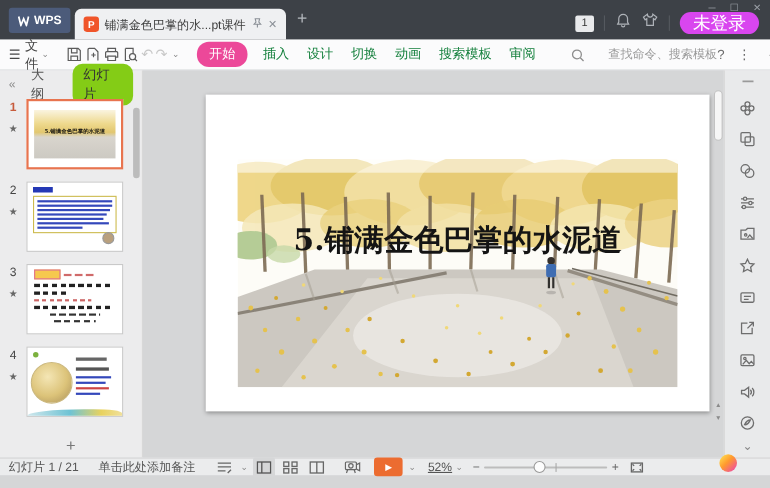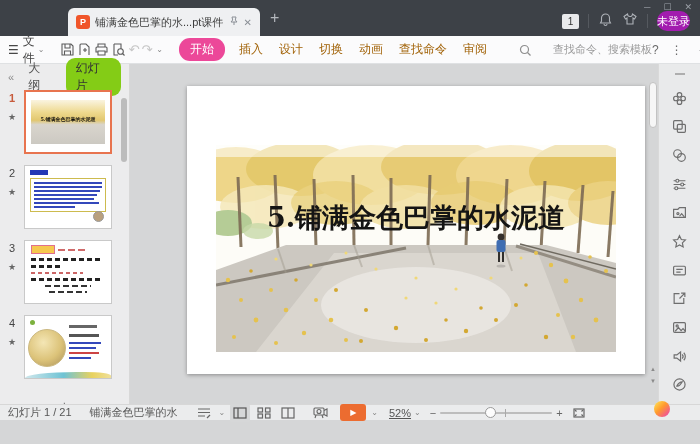--- a/index.html
+++ b/index.html
@@ -16,31 +16,31 @@
   .tab .doc{width:14px;height:14px;border-radius:3px;background:#f0552a;color:#fff;font-size:9px;
        font-weight:bold;display:flex;align-items:center;justify-content:center;margin-right:5px;flex:none;}
   .tab .ttl{font-size:11px;color:#c2571f;white-space:nowrap;overflow:hidden;flex:1;}
   .tab .ticon{color:#8a8f96;font-size:10px;margin-left:5px;flex:none;cursor:pointer;}
   .newtab{position:absolute;left:270px;top:10px;color:#b4b8bd;font-size:16px;line-height:16px;}
   .win-controls{position:absolute;top:2px;right:8px;display:flex;gap:13px;color:#9ba0a7;font-size:9px;}
   .tb-right{position:absolute;right:10px;top:11px;display:flex;align-items:center;gap:9px;}
   .badge{background:#e9eaec;color:#333;font-size:10px;width:17px;height:15px;border-radius:2px;
          display:flex;align-items:center;justify-content:center;}
   .tb-sep{width:1px;height:14px;background:#55595f;}
-  .login{background:#a21caf;color:#fff;font-size:11px;height:20px;padding:0 0;border-radius:10px;
+  .login{background:#d946ef;color:#fff;font-size:16px;height:20px;padding:0 12px;border-radius:10px;
          display:flex;align-items:center;}
   
   .ribbon{position:absolute;left:0;top:36px;width:700px;height:28px;background:#fbfbfc;
           border-bottom:1px solid #dfe1e3;display:flex;align-items:center;padding:0 8px;box-sizing:border-box;}
   .ribbon .txt{font-size:12px;color:#474747;}
   .rico{width:20px;height:18px;display:flex;align-items:center;justify-content:center;margin:0 1px;}
   .rico svg{display:block;}
   .rdiv{width:1px;height:16px;background:#e4e4e4;margin:0 6px;}
   .grayed{color:#c7c7c7;font-size:13px;}
-  .rtab{font-size:12px;color:#a16207;margin:0 8px;white-space:nowrap;}
+  .rtab{font-size:12px;color:#15803d;margin:0 8px;white-space:nowrap;}
   .rtab.active{background:#ec4899;color:#fff;border-radius:11px;padding:3px 11px;margin:0 6px 0 10px;}
   .rbox{width:12px;height:15px;background:#ebebeb;border-radius:2px;margin:0 8px;}
   .rsearch{display:flex;align-items:flex-end;gap:21px;margin-left:8px;}
   .rsearch .ph{font-size:11px;color:#9a9a9a;white-space:nowrap;}
   .rright{margin-left:auto;display:flex;align-items:center;gap:12px;color:#6a6a6a;font-size:12px;}
   
   .sidebar{position:absolute;left:0;top:64px;width:130px;height:352px;background:#ececed;
            border-right:1px solid #d8d8d8;box-sizing:border-box;}
   .sb-head{height:26px;display:flex;align-items:center;padding:0 8px;gap:14px;}
   .sb-head .col{color:#8b8b8b;font-size:11px;}
@@ -93,21 +93,21 @@
   .cv-arr{position:absolute;left:0;width:8px;text-align:center;font-size:6px;color:#8a8a8a;}
   .notesbar{position:absolute;left:0;right:0;bottom:0;height:26px;background:#f2f2f3;
             border-top:1px solid #dcdcdc;display:flex;align-items:center;padding:0 12px;gap:8px;box-sizing:border-box;}
   .notesbar .nt{font-size:11px;color:#666;}
   
   .rtb{position:absolute;left:658px;top:64px;width:42px;height:352px;background:#e9eaeb;
        border-left:1px solid #d9d9d9;box-sizing:border-box;display:flex;flex-direction:column;align-items:center;}
   .rtb .it{height:29px;display:flex;align-items:center;justify-content:center;width:100%;color:#6e6e6e;}
   .rtb .chev{margin-top:auto;margin-bottom:4px;color:#888;font-size:11px;}
   
-  .statusbar{position:absolute;left:0;top:404px;width:700px;height:16px;background:#ebeced;
+  .statusbar{position:absolute;left:0;top:416px;width:700px;height:16px;background:#ebeced;
              border-top:1px solid #d7d7d7;display:flex;align-items:center;padding:0 8px;
              box-sizing:border-box;font-size:11px;color:#555;}
   .sbv{width:20px;height:18px;display:flex;align-items:center;justify-content:center;border-radius:2px;margin:0 2px;}
   .sbv.active{background:#d6d7d8;}
   .play{width:26px;height:17px;background:#ec6c30;border-radius:3px;color:#fff;font-size:8px;
         display:flex;align-items:center;justify-content:center;margin:0 2px 0 8px;}
   .caret{font-size:8px;color:#888;margin:0 3px;}
   .ztrack{position:relative;width:112px;height:14px;margin:0 4px;}
   .ztrack .ln{position:absolute;left:0;right:0;top:6px;height:2px;background:#bdbdbd;border-radius:1px;}
   .ztrack .nt{position:absolute;left:58%;top:3px;width:1px;height:8px;background:#a9a9a9;}
@@ -117,20 +117,26 @@
   .wmark .circ{width:16px;height:16px;border-radius:50%;
                background:linear-gradient(135deg,#ffd84d 10%,#ff9a2e 45%,#ef4da0 90%);}
   .wmark .wt{font-size:15px;font-weight:bold;color:#ef8200;letter-spacing:0;}
 </style>
 </head>
 <body>
 
 <div class="app">
 
   <div class="titlebar">
+    <div class="logo">
+      <svg width="11" height="10" viewBox="0 0 11 10">
+          <path d="M1 1l2 8 2.5-6 2.5 6 2-8" fill="none" stroke="#fff" stroke-width="1.6"></path>
+        </svg>
+      <span>WPS</span>
+    </div>
     <div class="tab">
       <span class="doc">P</span>
       <span class="ttl" style="color:#3c3c3c;">铺满金色巴掌的水...pt课件 (2)</span>
       <span class="ticon">
         <svg width="10" height="10" viewBox="0 0 10 10">
             <path d="M3 1h4l-.7 3 1.7 2H2l1.7-2zM5 6v3" fill="none" stroke="#8a8f96" stroke-width="1"></path>
           </svg>
       </span>
       <span class="ticon">✕</span>
     </div>
@@ -186,21 +192,21 @@
         </svg>
     </span>
     <span class="rico grayed">↶</span>
     <span class="rico grayed">↷</span>
     <span class="caret" style="margin-right:6px;">⌄</span>
     <span class="rtab active">开始</span>
     <span class="rtab">插入</span>
     <span class="rtab">设计</span>
     <span class="rtab">切换</span>
     <span class="rtab">动画</span>
-    <span class="rtab">查找命令</span>
+    <span class="rtab">搜索模板</span>
     <span class="rtab">审阅</span>
     <span class="rbox"></span>
     <span class="rsearch">
       <svg width="13" height="13" viewBox="0 0 13 13">
           <circle cx="5.5" cy="5.5" r="4" fill="none" stroke="#8e8e8e" stroke-width="1.2"></circle>
           <path d="M8.5 8.5l3 3" stroke="#8e8e8e" stroke-width="1.2"></path>
         </svg>
       <span class="ph">查找命令、搜索模板</span>
     </span>
     <span class="rright">
@@ -494,21 +500,21 @@
       <svg width="15" height="15" viewBox="0 0 14 14" fill="none" stroke="#6e6e6e" stroke-width="1.1">
         <circle cx="7" cy="7" r="5.2"></circle>
           <path d="M4.5 8.5c1.5-3 3.5-4 5-4-1 1.5-2 4.5-5 4z"></path>
       </svg>
     </div>
     <div class="chev">⌄</div>
   </div>
 
   <div class="statusbar">
     <span style="margin-right:18px;">幻灯片 1 / 21</span>
-    <span style="margin-right:14px;">铺满金色巴掌的水</span>
+    <span style="margin-right:14px;">单击此处添加备注</span>
     <span class="sbv">
       <svg width="14" height="12" viewBox="0 0 14 12">
           <path d="M1 2h12M1 5.5h12M1 9h7" stroke="#666" stroke-width="1.2"></path>
           <path d="M10 11l3-3" stroke="#666" stroke-width="1.2"></path>
         </svg>
     </span>
     <span class="caret">⌄</span>
     <span class="sbv active">
       <svg width="14" height="12" viewBox="0 0 14 12">
           <rect x="1" y="1" width="12" height="10" fill="none" stroke="#555" stroke-width="1.2"></rect>

